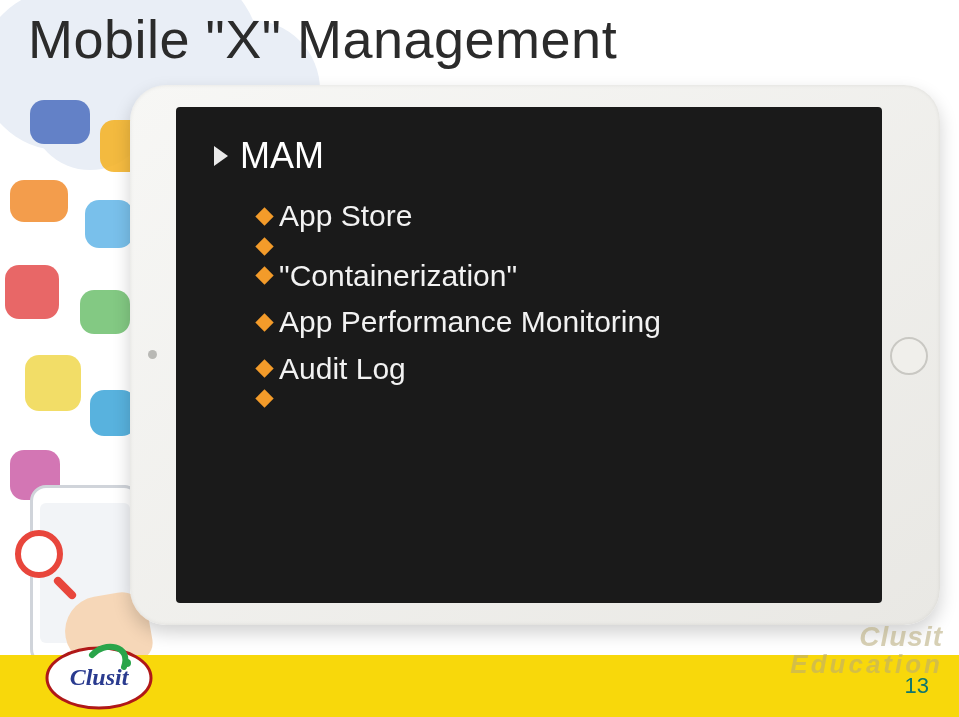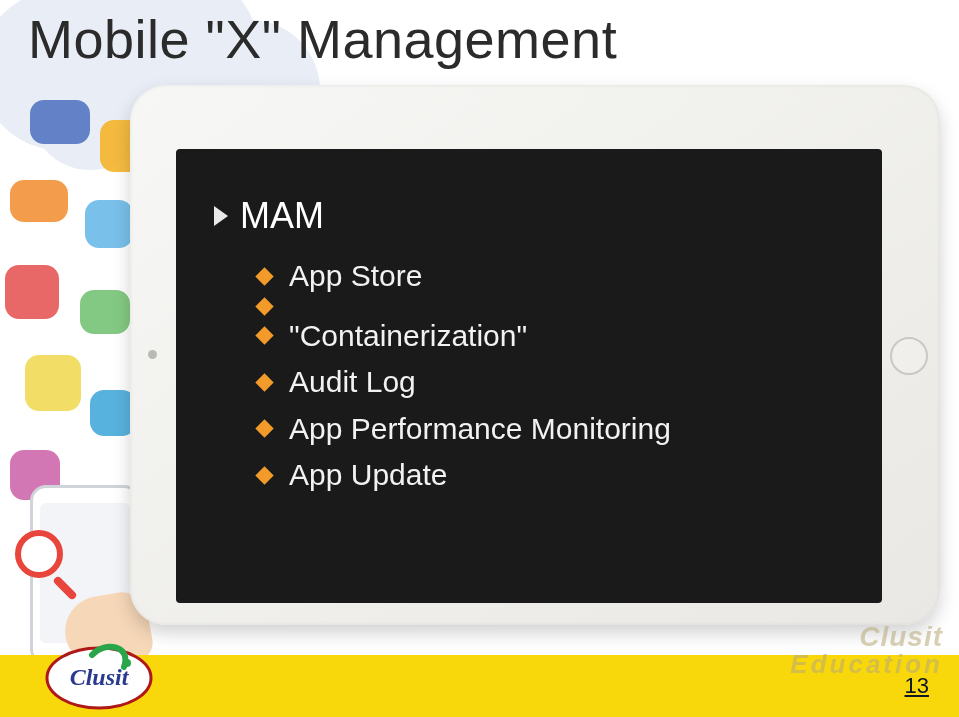--- a/index.html
+++ b/index.html
@@ -159,23 +159,22 @@
     background:#f0efeb;
   }
   .tablet .screen {
     position: absolute;
     top: 22px;
     left: 46px;
     right: 58px;
     bottom: 22px;
     background: #1a1a1a;
     border-radius: 4px;
-    padding: 46px 38px;
+    padding: 28px 38px;
     color: #fff;
-    margin-top: 42px;
   }
 
   .section-head {
     display: flex;
     align-items: center;
     gap: 12px;
     font-size: 36px;
     font-weight: 400;
     margin-bottom: 16px;
   }
@@ -186,21 +185,21 @@
     border-left: 14px solid #e9e9e9;
   }
 
   .items {
     list-style: none;
     padding-left: 44px;
   }
   .items li {
     display: flex;
     align-items: center;
-    gap: 18px;
+    gap: 8px;
     font-size: 30px;
     line-height: 1.55;
     font-weight: 300;
     color: #f2f2f2;
   }
   .items li .diamond {
     width: 13px;
     height: 13px;
     transform: rotate(45deg);
     flex: 0 0 13px;
@@ -224,22 +223,21 @@
     left: 44px;
     bottom: 6px;
     width: 130px;
     height: 78px;
     z-index: 2;
   }
   .footer .clusit-logo svg { width: 100%; height: 100%; }
   .footer .page {
     margin-left: auto;
     font-size: 22px;
-    color: #0f172a;
-    text-decoration: underline;
+    color: #0f766e;
   }
   .footer .edu {
     position: absolute;
     right: 16px;
     bottom: 40px;
     text-align: right;
     color: #b7aa78;
     opacity: 0.55;
     line-height: 1.0;
   }
@@ -291,29 +289,28 @@
         </li>
       <li>
           <span class="diamond" style="background: rgb(243, 155, 42);"></span>
         </li>
       <li>
           <span class="diamond" style="background: rgb(243, 155, 42);"></span>
           <span>"Containerization"</span>
         </li>
       <li>
           <span class="diamond" style="background: rgb(243, 155, 42);"></span>
+          <span>App Performance Monitoring</span>
+        </li>
+      <li>
+          <span class="diamond" style="background: rgb(243, 155, 42);"></span>
           <span>Audit Log</span>
         </li>
       <li>
           <span class="diamond" style="background: rgb(243, 155, 42);"></span>
-          <span>App Performance Monitoring</span>
-        </li>
-      <li>
-          <span class="diamond" style="background: rgb(243, 155, 42);"></span>
-          <span>App Update</span>
         </li>
     </ul>
   </div>
 </div>
 
 <div class="footer">
   <div class="clusit-logo">
     <svg viewBox="0 0 130 78">
       <ellipse cx="55" cy="45" rx="52" ry="30" fill="#fff" stroke="#b01818" stroke-width="3"></ellipse>
       <path d="M48 22 C60 8, 88 12, 80 34" fill="none" stroke="#2aa54a" stroke-width="6" stroke-linecap="round"></path>

